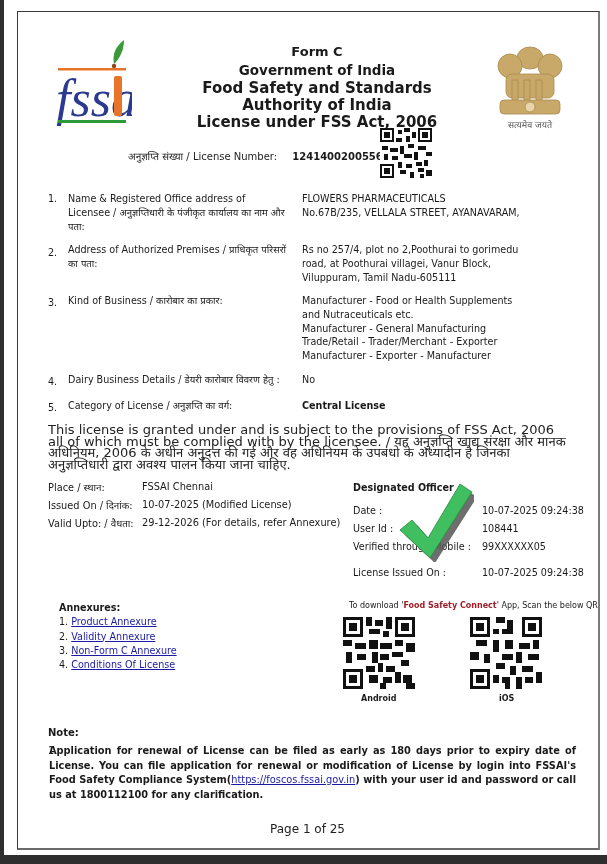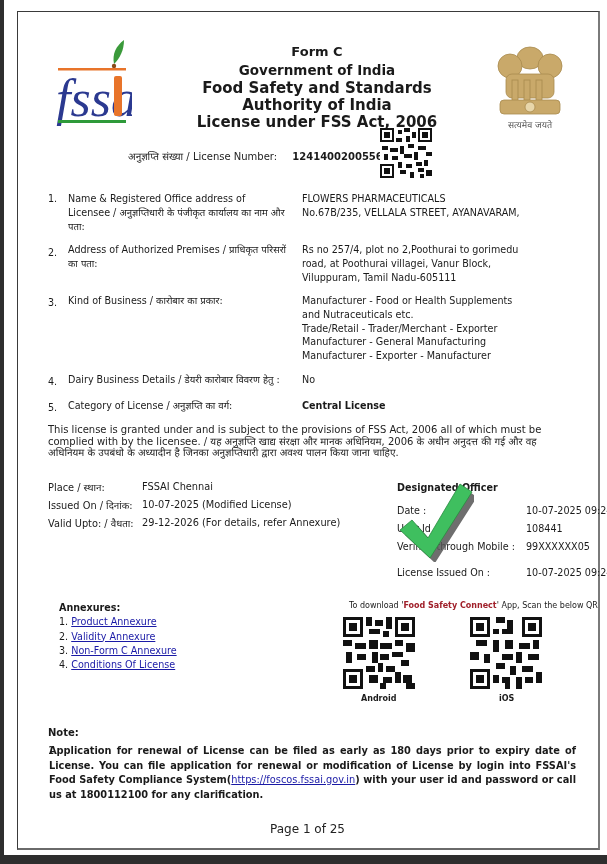--- a/index.html
+++ b/index.html
@@ -30,26 +30,26 @@
   .lic-row { left:124px; top:149px; font-size:10px; }
   .lic-row .lbl { color:#222; }
   .lic-row .num { font-weight:bold; margin-left:12px; }
   .qr-main { left:376px; top:128px; width:52px; height:50px; }
   
   .item { font-size:9.6px; line-height:13.8px; }
   .item .n { position:absolute; left:44px; }
   .item .l { position:absolute; left:64px; width:220px; }
   .item .v { position:absolute; left:298px; width:240px; }
   .bold { font-weight:bold; }
-  .grant { left:44px; top:424px; width:520px; font-size:10px; line-height:11.5px; color:#222; }
+  .grant { left:44px; top:424px; width:520px; font-size:13px; line-height:11.5px; color:#222; }
   
   .place { left:44px; font-size:9.8px; }
   .place .k { position:absolute; left:0; white-space:nowrap; }
   .place .v { position:absolute; left:94px; white-space:nowrap; }
-  .officer { left:349px; font-size:9.6px;margin-left:44px; }
+  .officer { left:349px; font-size:9.6px; }
   .officer .k { position:absolute; left:0; white-space:nowrap; }
   .officer .v { position:absolute; left:129px; white-space:nowrap; }
   .checkmark { left:392px; top:478px; width:78px; height:84px; }
   
   .annex { left:55px; top:601px; font-size:9.6px; line-height:14.3px; }
   .annex a { color:#1a1aa6; text-decoration:underline; }
   .qr-caption { left:345px; top:601px; font-size:8px; white-space:nowrap; }
   .qr-caption .app { color:#a0202a; font-weight:bold; }
   .qr-and { left:339px; top:617px; width:72px; height:72px; }
   .qr-ios { left:466px; top:617px; width:72px; height:72px; }
@@ -166,22 +166,22 @@
       <div>Viluppuram, Tamil Nadu-605111</div>
     </span>
   </div>
 
   <div class="abs item" style="top:294px;left:0;width:600px;">
     <span class="n" style="top:2px">3.</span>
     <span class="l">Kind of Business / कारोबार का प्रकार:</span>
     <span class="v">
       <div>Manufacturer - Food or Health Supplements</div>
       <div>and Nutraceuticals etc.</div>
+      <div>Manufacturer -  General Manufacturing</div>
       <div>Trade/Retail - Trader/Merchant - Exporter</div>
-      <div>Manufacturer -  General Manufacturing</div>
       <div>Manufacturer - Exporter - Manufacturer</div>
     </span>
   </div>
 
   <div class="abs item" style="top:373px;left:0;width:600px;">
     <span class="n" style="top:2px">4.</span>
     <span class="l" style="width:230px;white-space:nowrap">Dairy Business Details / डेयरी कारोबार विवरण हेतु :</span>
     <span class="v">No</span>
   </div>
 

